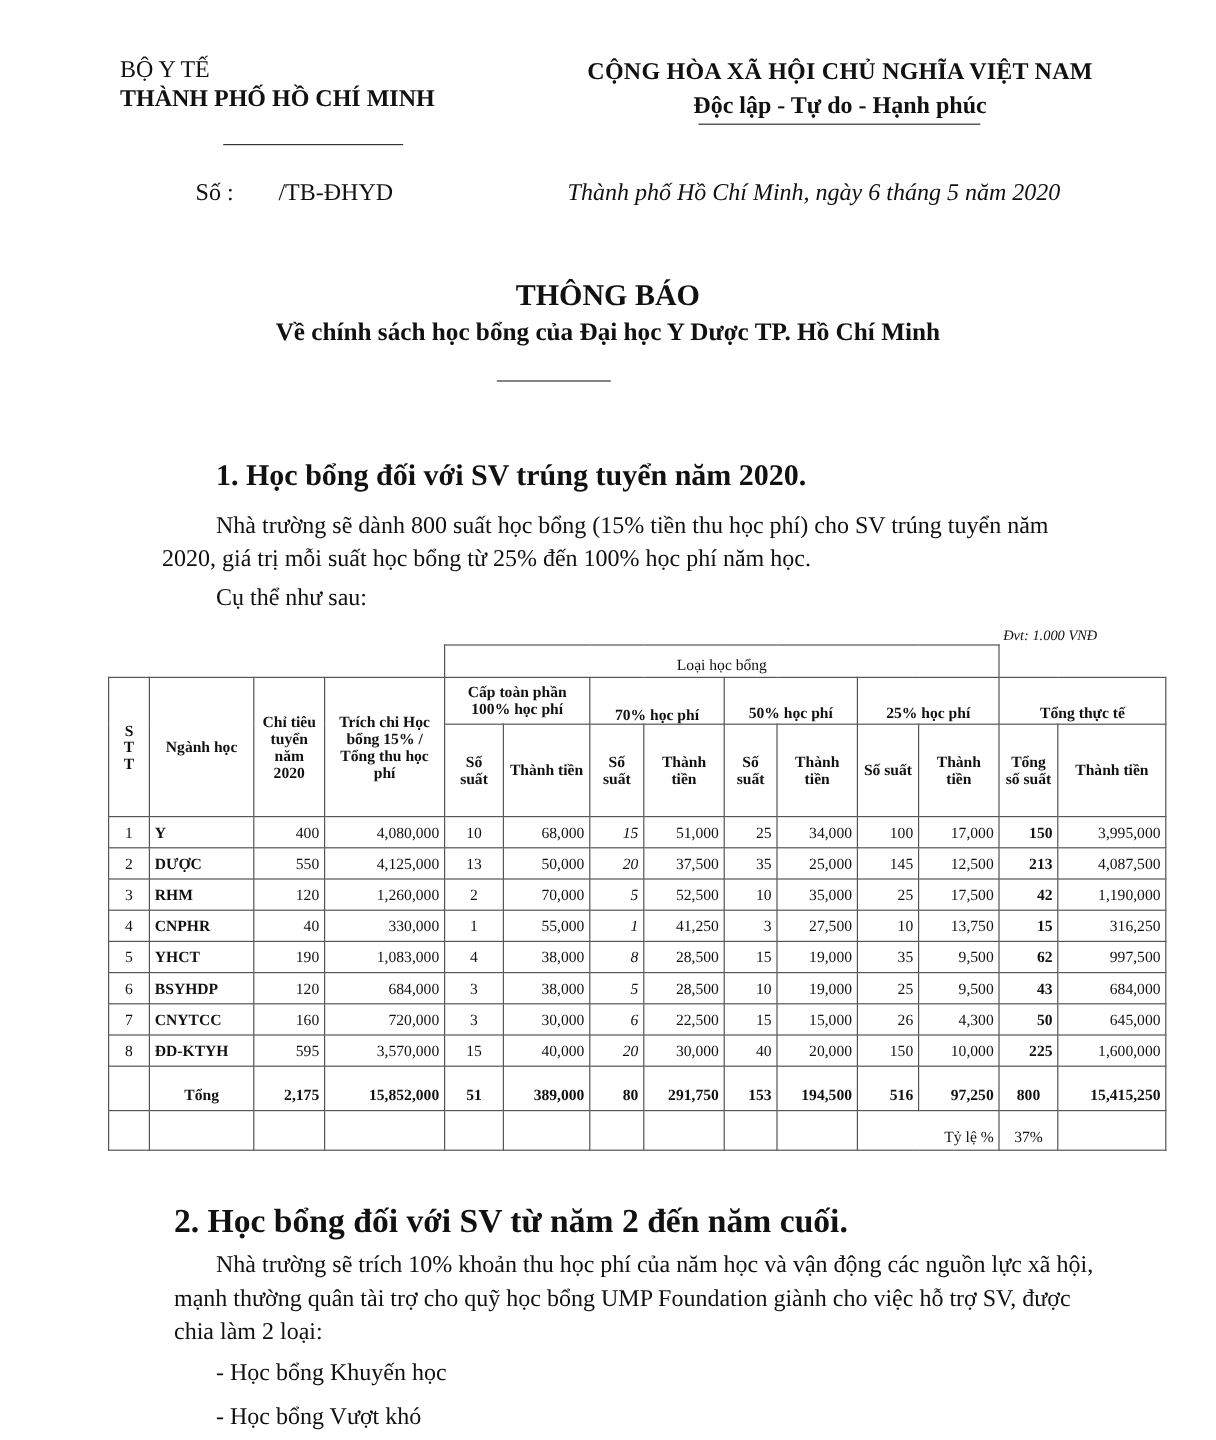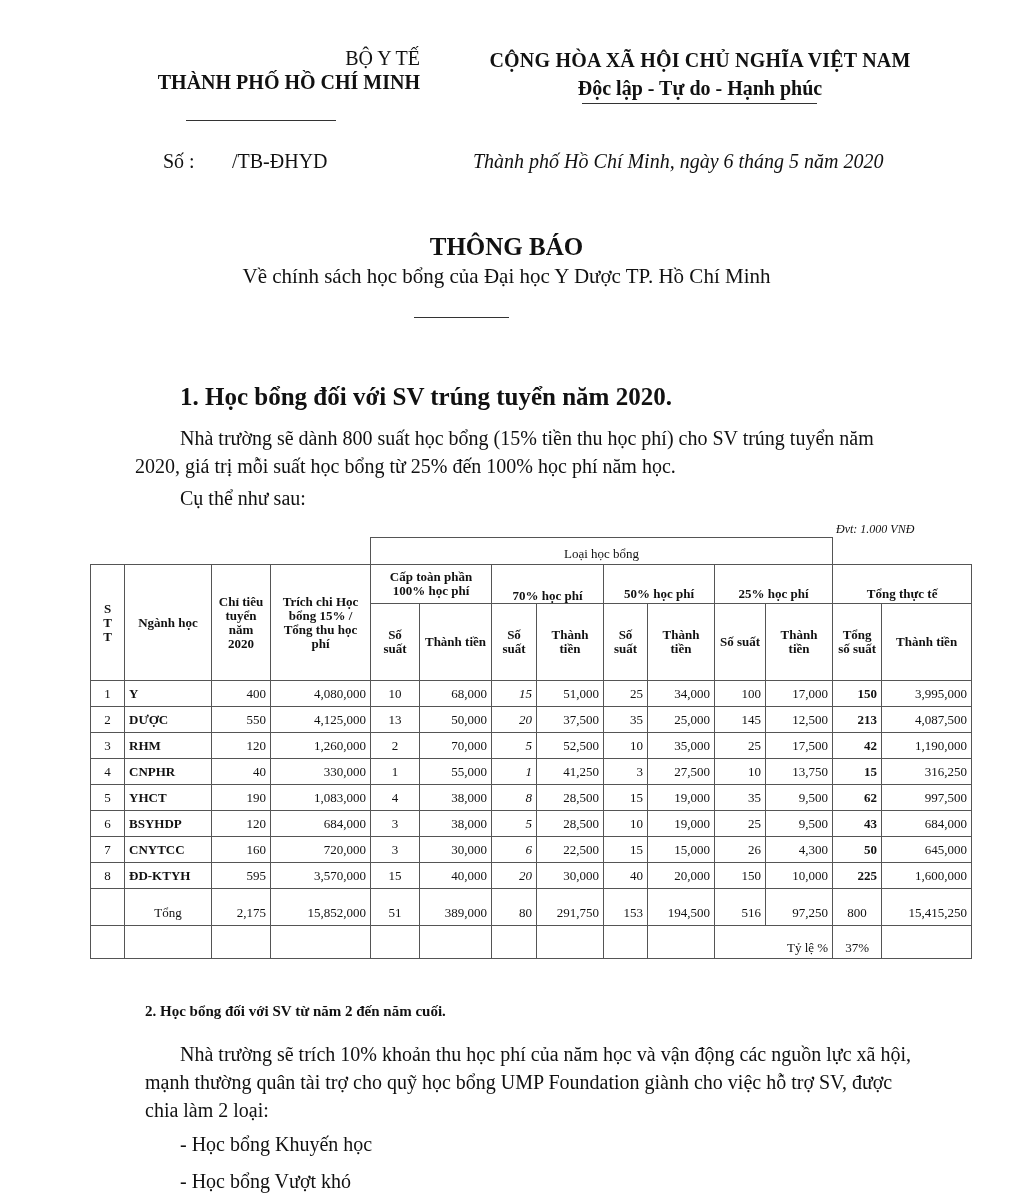--- a/index.html
+++ b/index.html
@@ -3,36 +3,36 @@
 <meta charset="utf-8">
 <style>
   html, body { margin: 0; padding: 0; background: #ffffff; }
   body {
     width: 1013px; height: 1200px; position: relative; overflow: hidden;
     font-family: "Liberation Serif", "DejaVu Serif", serif; color: #111;
   }
   .abs { position: absolute; }
 
   
-  #left-head { left: 100px; top: 46px; width: 320px; text-align: right; line-height: 24px; }
+  #left-head { left: 100px; top: 46px; width: 320px; text-align: left; line-height: 24px; }
   #left-head .l1 { font-size: 20px; }
   #left-head .l2, #left-head .l3 { font-size: 20px; font-weight: bold; }
   #left-underline { left: 186px; top: 120px; width: 150px; height: 1px; background: #333; }
   #right-head { left: 455px; top: 46px; width: 490px; text-align: center; line-height: 28px; }
   #right-head .r1 { font-size: 20px; font-weight: bold; letter-spacing: 0.2px; }
   #right-head .r2 { font-size: 20px; font-weight: bold; }
   #right-underline { left: 582px; top: 103px; width: 235px; height: 1px; background: #333; }
 
   #so-label { left: 163px; top: 150px; font-size: 20px; }
   #so-code { left: 232px; top: 150px; font-size: 20px; }
   #date-line { left: 473px; top: 150px; font-size: 20px; font-style: italic; }
 
   #title-block { left: 0; top: 232px; width: 1013px; text-align: center; }
   #title-block .t1 { font-size: 25px; font-weight: bold; line-height: 30px; }
-  #title-block .t2, #title-block .t3 { font-size: 21px; font-weight: normal; line-height: 28px; }
+  #title-block .t2, #title-block .t3 { font-size: 21px; font-weight: bold; line-height: 28px; }
   #title-underline { left: 414px; top: 317px; width: 95px; height: 1px; background: #333; }
 
   .p { font-size: 20px; line-height: 28px; }
   #sec1-heading { left: 180px; top: 383px; font-size: 25px; font-weight: bold; }
   #sec1-p { left: 135px; top: 424px; width: 785px; }
   #sec1-p .indent { display: inline-block; width: 45px; }
   #sec1-detail { left: 180px; top: 484px; }
 
   #unit-note { left: 836px; top: 522px; font-size: 12px; font-style: italic; }
 
@@ -42,31 +42,31 @@
     border-collapse: collapse; table-layout: fixed;
     font-size: 13px; width: 881px;
   }
   #sch td, #sch th { border: 1px solid #555; padding: 0 4px; vertical-align: middle; font-weight: normal; }
   #sch th { font-weight: bold; text-align: center; line-height: 14px; }
   #sch .noborder { border: none; }
   #sch tr.hrow0 td { height: 24px; }
   #sch tr.hrow1 th { height: 36px; }
   #sch tr.hrow2 th { height: 76px; }
   #sch tr.drow td { height: 25px; }
-  #sch tr.totrow td { height: 32px; vertical-align: bottom; padding-bottom: 4px; font-weight: normal; }
+  #sch tr.totrow td { height: 32px; vertical-align: bottom; padding-bottom: 4px; font-weight: bold; }
   #sch tr.raterow td { height: 30px; vertical-align: bottom; padding-bottom: 2px; }
   #sch .num { text-align: right; }
   #sch .ctr { text-align: center; }
   #sch .lbl { text-align: left; font-weight: bold; }
   #sch .it { font-style: italic; }
   #sch .bold { font-weight: bold; }
   #loai-label { font-weight: normal; text-align: center; }
   .th-loai { font-weight: normal !important; font-size: 13px; vertical-align: bottom !important; padding-bottom: 2px !important; }
 
-  #sec2-heading { left: 145px; top: 1003px; font-size: 15px; font-weight: bold; }
+  #sec2-heading { left: 145px; top: 1003px; font-size: 28px; font-weight: bold; }
   #sec2-p { left: 145px; top: 1040px; width: 775px; }
   #sec2-p .indent { display: inline-block; width: 35px; }
   #bullet-1 { left: 180px; top: 1130px; }
   #bullet-2 { left: 180px; top: 1167px; }
 </style>
 </head>
 <body>
 
 <div id="left-head" class="abs">
   <div class="l1">BỘ Y TẾ</div>

